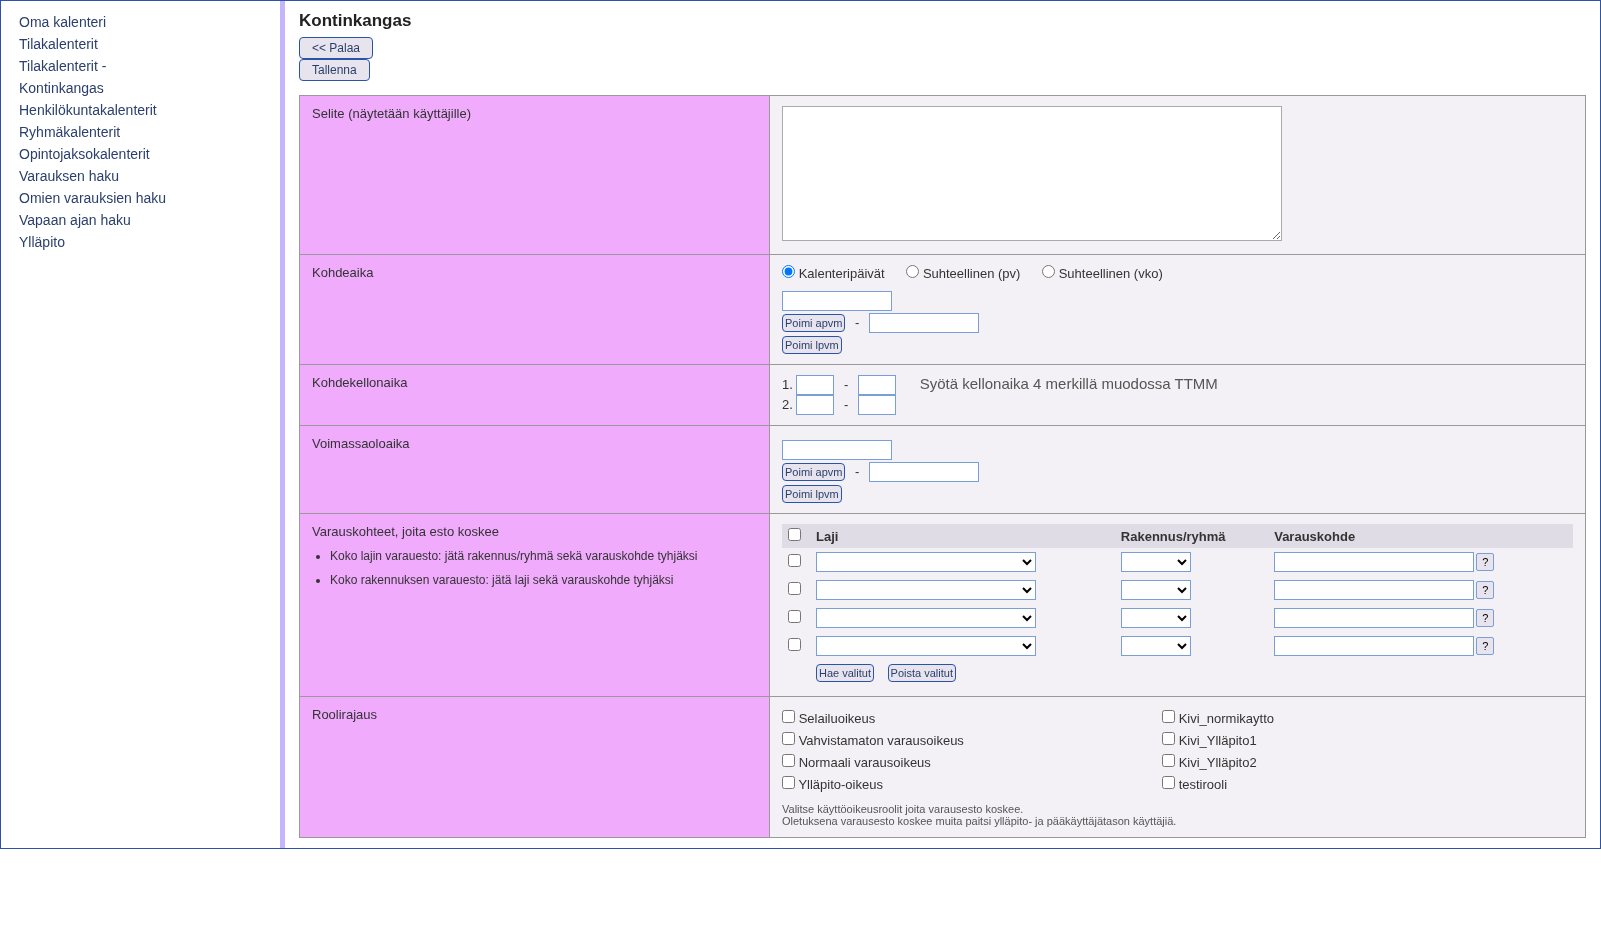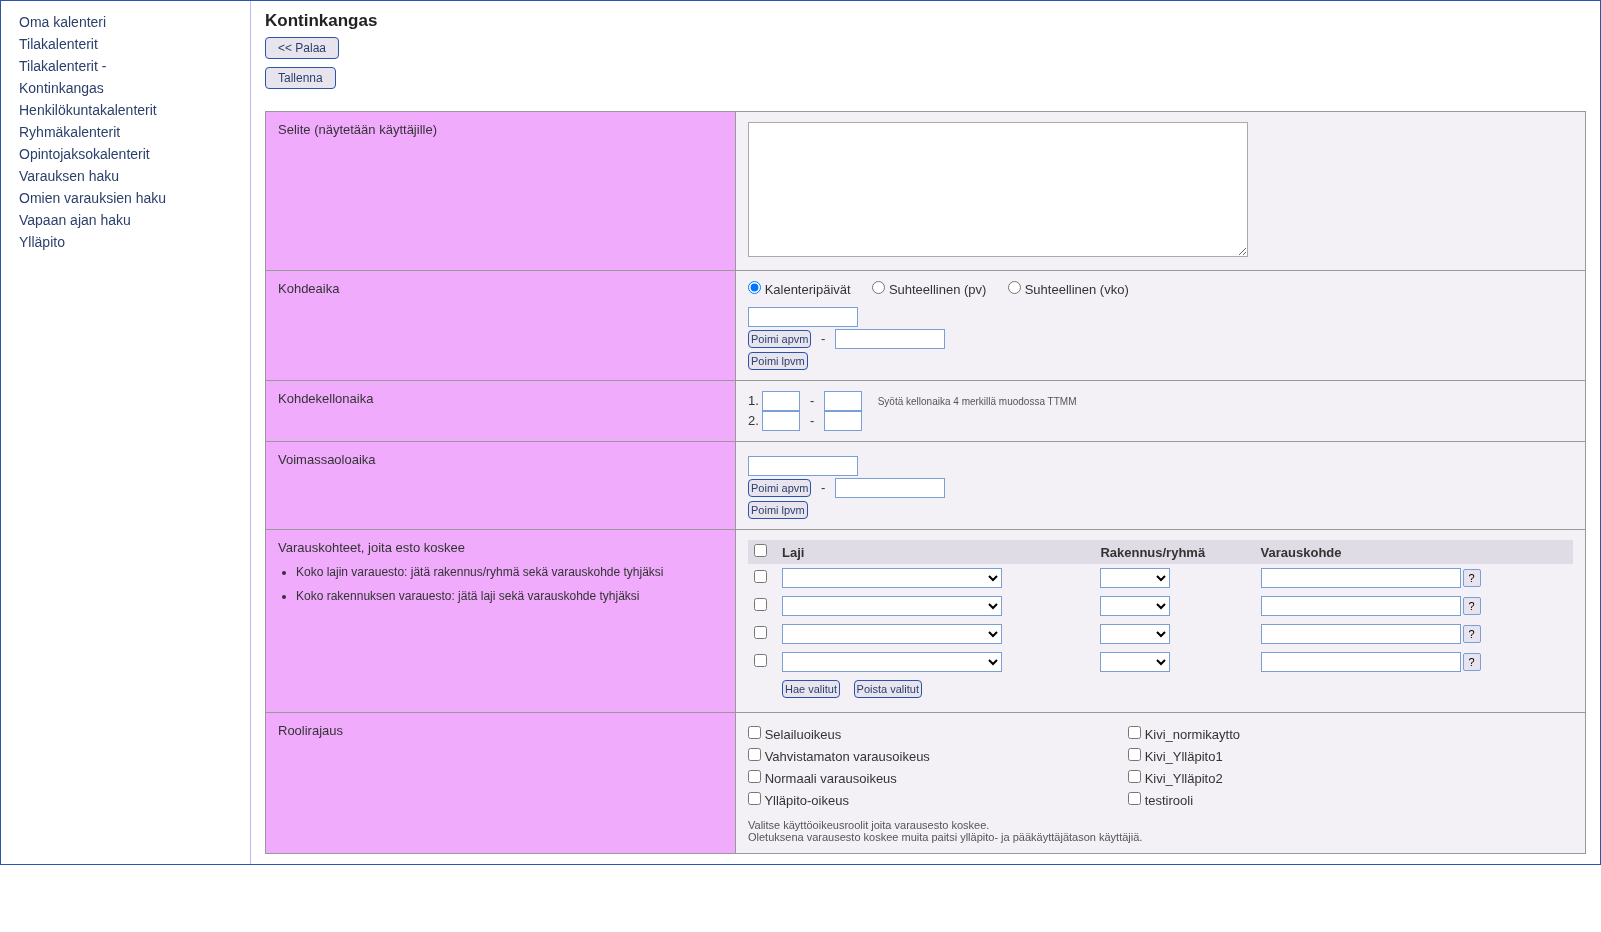--- a/index.html
+++ b/index.html
@@ -1,34 +1,34 @@
 <!DOCTYPE html>
 <html><head>
 <meta charset="utf-8">
 <style>
 * { box-sizing: border-box; margin: 0; padding: 0; }
 body { font-family: Verdana, Arial, sans-serif; font-size: 13px; color: #333; background: #fff; }
 .wrap { display: flex; border: 1px solid #2a54a8; min-height: 830px; }
-.sidebar { width: 250px; border-right: 1px solid #c4b5fd; padding: 10px 12px 10px 18px; }
+.sidebar { width: 284px; border-right: 5px solid #c4b5fd; padding: 10px 12px 10px 18px; }
 .sidebar a { display: block; color: #2a3f6b; text-decoration: none; padding: 3px 0; font-size: 14px; }
 .indent { padding-left: 10px; }
 .main { flex: 1; padding: 10px 14px; }
 h2 { font-size: 17px; font-weight: bold; color: #222; margin-bottom: 6px; }
 .btn { background: #e8e4ee; border: 1px solid #2a54a8; border-radius: 4px; padding: 3px 12px; font-size: 12px; color: #2a3f6b; cursor: pointer; }
 .btn-sm { padding: 2px 2px; font-size: 11px; }
 .actions { margin: 4px 0 14px; }
-.actions .btn { margin-right: 6px; margin-bottom: 8px; display: inline-block; }
+.actions .btn { margin-right: 6px; display: inline-block; }
 table.form { width: 100%; border-collapse: collapse; border: 1px solid #999; }
 table.form > tbody > tr > td { border: 1px solid #999; padding: 10px 12px; background: #f0abfc; vertical-align: top; }
 table.form > tbody > tr > td.val { background: #f3f1f5; }
 textarea { width: 500px; height: 135px; resize: both; border: 1px solid #aaa; font-family: inherit; font-size: 12px; }
 input[type=text].dt { width: 110px; border: 1px solid #7a9fd6; padding: 2px 4px; font-size: 12px; }
 input[type=text].tm { width: 38px; border: 1px solid #7a9fd6; padding: 2px 4px; font-size: 12px; }
 .radio-row label { margin-right: 18px; }
-.hint { font-size: 10px; color: #555; margin-left: 12px; }
+.hint { font-size: 15px; color: #555; margin-left: 20px; }
 .sep { margin: 0 6px; }
 ul.help { margin: 10px 0 0 18px; }
 ul.help li { margin-bottom: 10px; font-size: 12px; }
 table.inner { width: 100%; border-collapse: collapse; }
 table.inner th { text-align: left; font-weight: bold; padding: 4px 6px; background: #e0dce6; font-size: 13px; }
 table.inner td { padding: 4px 6px; }
 select.laji { width: 220px; border: 1px solid #7a9fd6; background: #fff; padding: 1px; font-size: 12px; }
 select.rak { width: 70px; border: 1px solid #7a9fd6; background: #fff; padding: 1px; font-size: 12px; }
 input.kohde { width: 200px; border: 1px solid #7a9fd6; padding: 2px 4px; font-size: 12px; }
 .qbtn { width: 18px; height: 18px; border: 1px solid #7a9fd6; background: #e8e4ee; font-size: 11px; text-align: center; line-height: 14px; cursor: pointer; margin-left: 2px; border-radius: 2px; }

